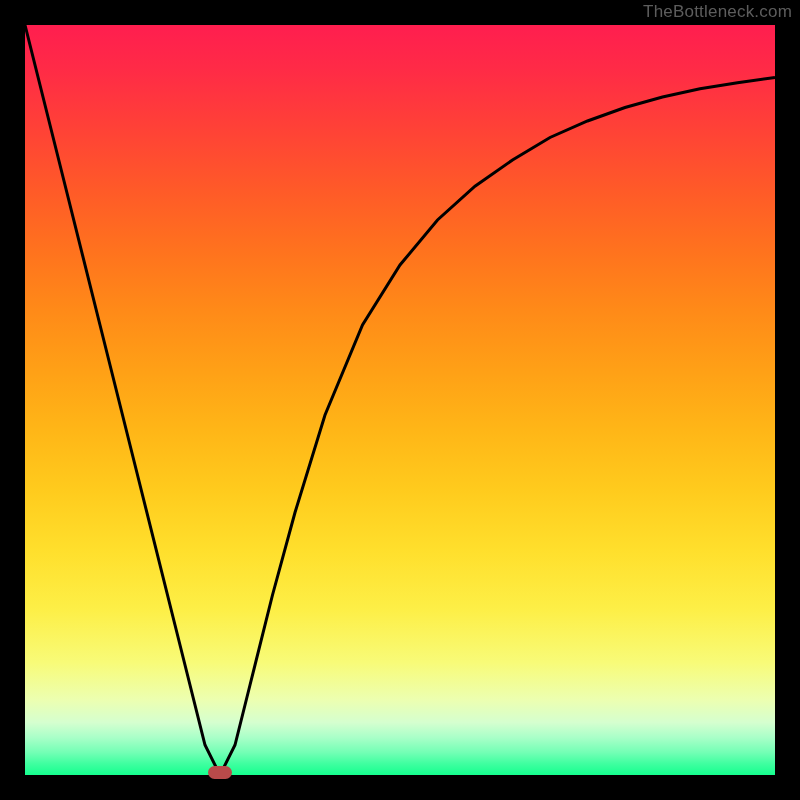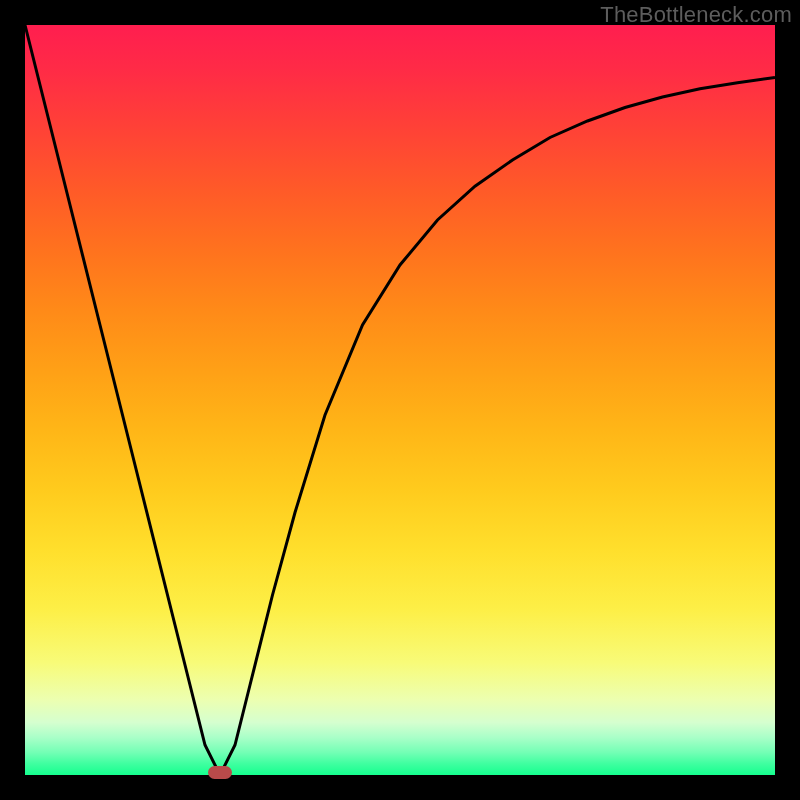--- a/index.html
+++ b/index.html
@@ -41,21 +41,21 @@
       #a9ffc8 95%,
       #73ffb5 97%,
       #3fffa0 98.5%,
       #15ff8f 100%
     );
   }
   .watermark {
     position: absolute;
     top: 2px;
     right: 8px;
-    font-size: 22px;
+    font-size: 17px;
     font-weight: 500;
     color: #5d5d5d;
     letter-spacing: 0.2px;
     font-family: Arial, sans-serif;
   }
   svg.curve {
     position: absolute;
     left: 25px;
     top: 25px;
     width: 750px;

